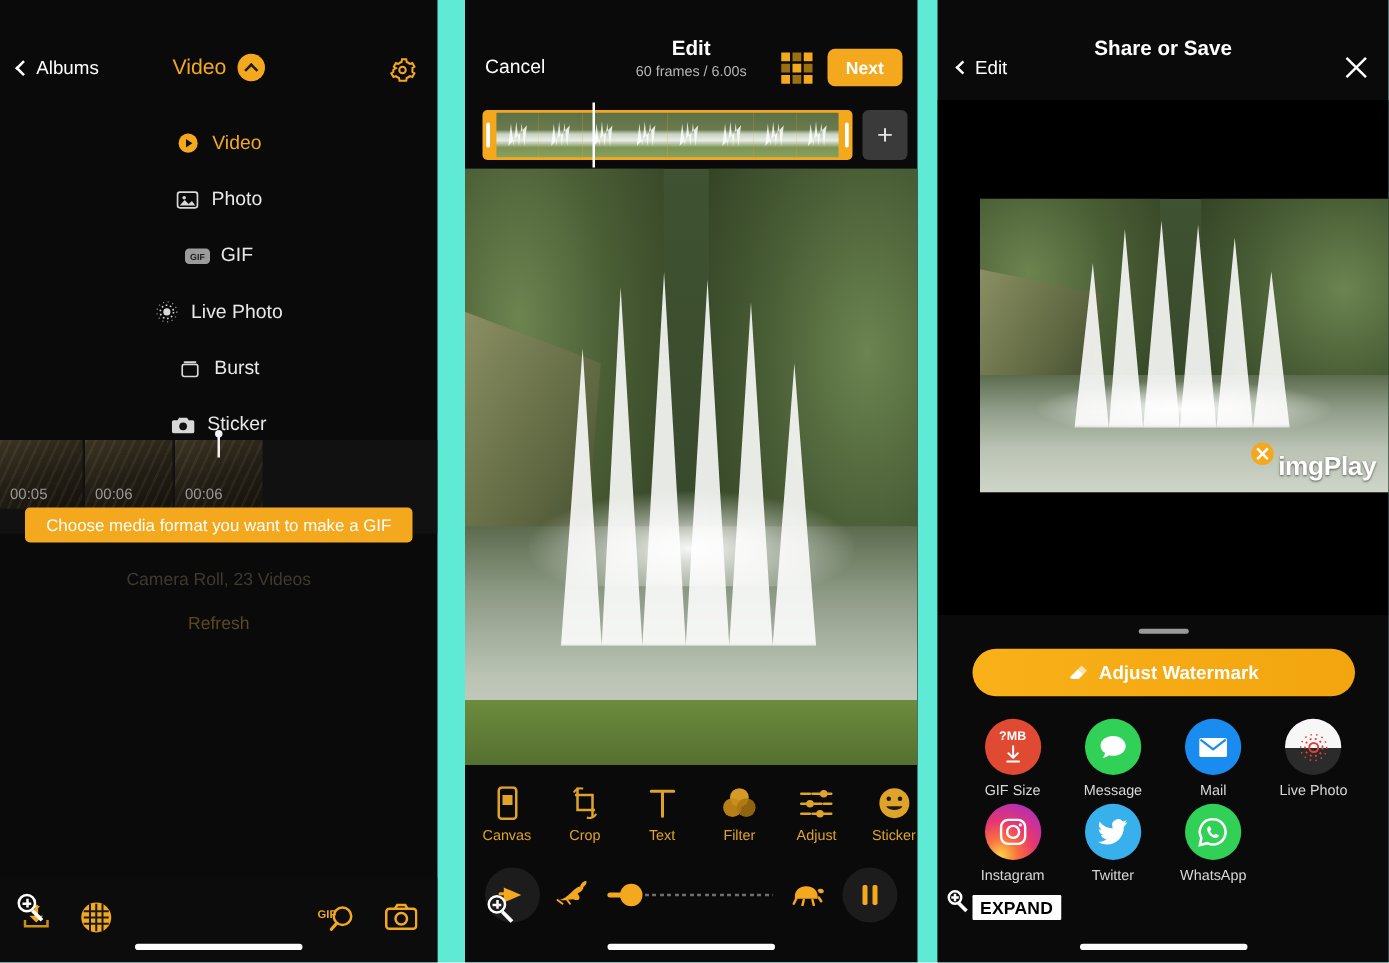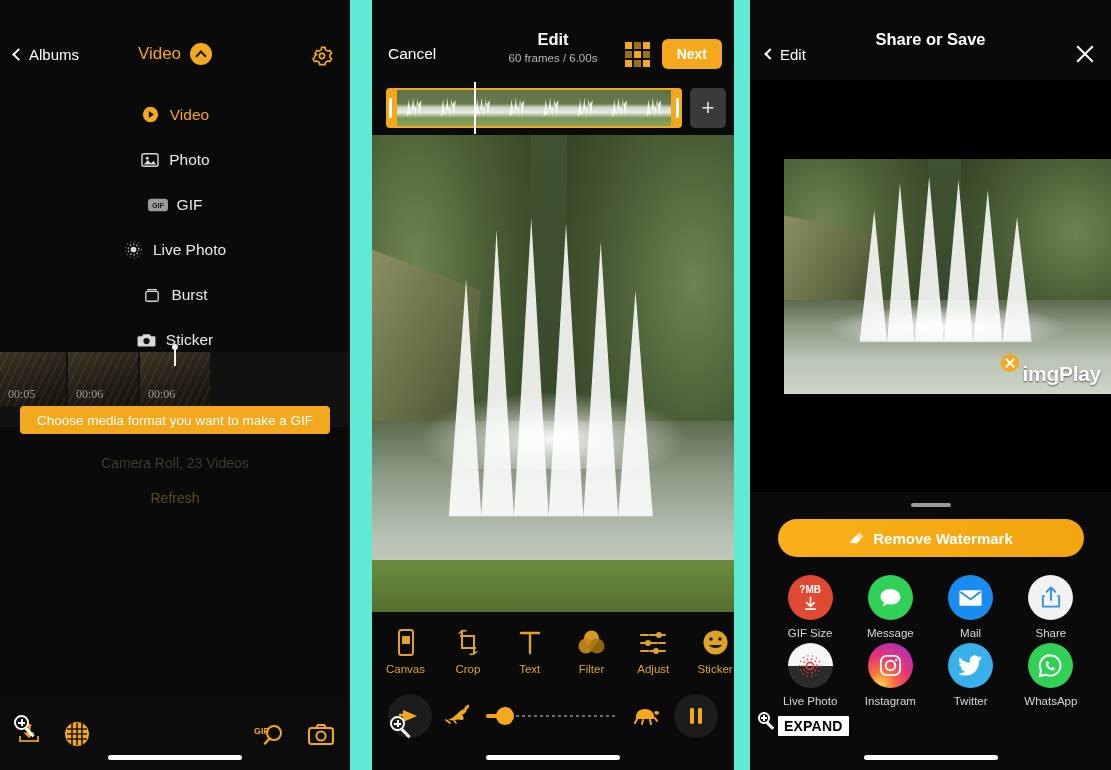--- a/index.html
+++ b/index.html
@@ -51,21 +51,20 @@
   .lib-item.active { color: #f4a81d; }
   .lib-ico { width: 20px; height: 20px; display: flex; align-items: center; justify-content: center; }
 
   .lib-strip {
     position: absolute; left: 0; top: 352px; width: 350px; height: 75px;
     background: #111; overflow: hidden;
   }
   .thumb {
     position: absolute; top: 0; height: 55px;
     background: linear-gradient(160deg,#3b3423,#221d14 55%,#15120c);
-    font-family: Liberation Serif, serif;
   }
   .thumb::after {
     content:""; position:absolute; inset:0;
     background: repeating-linear-gradient(115deg, rgba(255,255,255,.05) 0 2px, transparent 2px 7px);
   }
   .thumb-time {
     position: absolute; bottom: 5px; left: 8px; font-size: 12px; color: #9a9a96; z-index: 3;
   }
   .tooltip-wrap { position: absolute; left: 0; top: 352px; width: 350px; z-index: 9; }
   .tooltip-stem { position:absolute; left: 174px; top: -4px; width: 2px; height: 18px; background:#f0f0f0; }
@@ -621,21 +620,21 @@
     </div>
 
     <div class="sheet">
       <div class="grabber"></div>
 
       <button class="big-btn btn-watermark">
         <svg width="17" height="17" viewBox="0 0 18 18">
           <path d="M2 12.5L9 5.5l4.5 4.5-4 4H3.5z" fill="#fff"></path>
           <path d="M9 5.5l3-3 4.5 4.5-3 3z" fill="#ffe3a8"></path>
         </svg>
-        <span>Remove Watermark</span>
+        <span>Adjust Watermark</span>
       </button>
 
 
       <div class="share-grid">
 
         <div class="share-cell">
           <div class="share-circle c-gifsize">
             <span style="font-size:10px;font-weight:bold;color:#fff;line-height:1">?MB</span>
             <svg width="15" height="15" viewBox="0 0 16 16" style="margin-top:1px">
                 <path d="M8 1v9M4 7l4 4 4-4" fill="none" stroke="#fff" stroke-width="1.7" stroke-linecap="round" stroke-linejoin="round"></path>
@@ -657,29 +656,20 @@
         <div class="share-cell">
           <div class="share-circle c-mail">
             <svg width="25" height="20" viewBox="0 0 26 20">
                 <rect x="1.5" y="2" width="23" height="16" rx="1.6" fill="#fff"></rect>
                 <path d="M2.5 3.5L13 11.5 23.5 3.5" fill="none" stroke="#1a8cf0" stroke-width="1.9"></path>
               </svg>
           </div>
           <span class="share-label">Mail</span>
         </div>
 
-        <div class="share-cell">
-          <div class="share-circle c-share">
-            <svg width="20" height="23" viewBox="0 0 20 24">
-                <path d="M10 1.5v13M5.5 6L10 1.5 14.5 6" fill="none" stroke="#2f8fe0" stroke-width="1.9" stroke-linecap="round" stroke-linejoin="round"></path>
-                <path d="M3.5 10.5h-2v11h17v-11h-2" fill="none" stroke="#2f8fe0" stroke-width="1.9" stroke-linejoin="round"></path>
-              </svg>
-          </div>
-          <span class="share-label">Share</span>
-        </div>
 
         <div class="share-cell">
           <div class="share-circle c-live">
             <svg width="24" height="24" viewBox="0 0 24 24">
                 <circle cx="12" cy="12" r="3.6" fill="none" stroke="#e2403a" stroke-width="1.6"></circle>
                 <circle cx="12" cy="12" r="7" fill="none" stroke="#e2403a" stroke-width="1.4" stroke-dasharray="1.6 2.6"></circle>
                 <circle cx="12" cy="12" r="10.4" fill="none" stroke="#e2403a" stroke-width="1.2" stroke-dasharray="1.2 3.4"></circle>
               </svg>
           </div>
           <span class="share-label">Live Photo</span>

